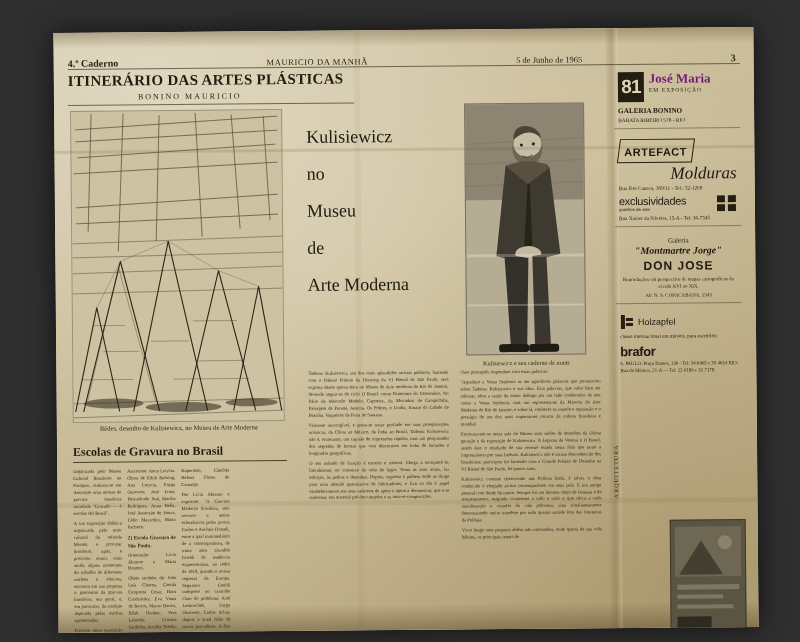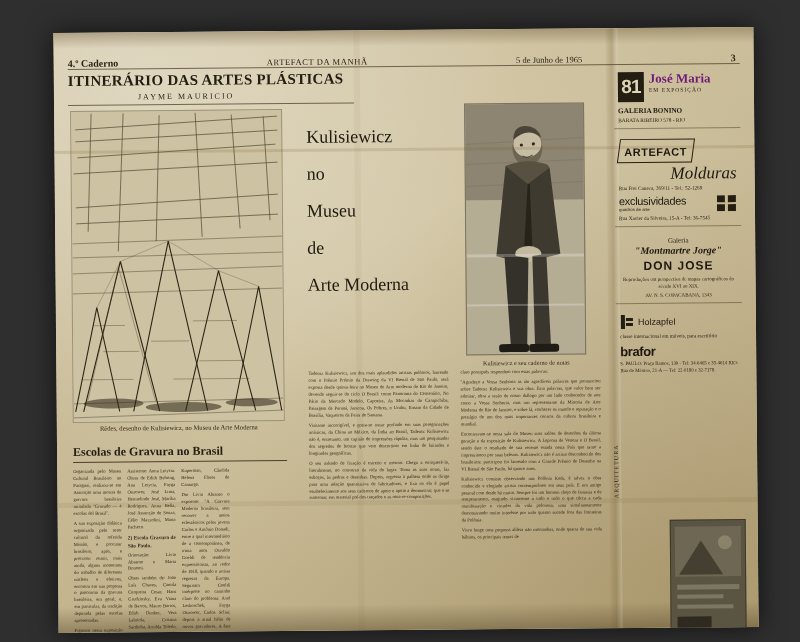--- a/index.html
+++ b/index.html
@@ -205,28 +205,28 @@
 <div class="page">
   <div class="sheet">
     <div class="sheet-inner">
 
       <div class="edge-top"></div>
       <div class="edge-bottom"></div>
       <div class="fold"></div>
 
       <div class="masthead">
         <span class="caderno">4.º Caderno</span>
-        <span class="jornal">ARTEFACT DA MANHÃ</span>
+        <span class="jornal">MAURICIO DA MANHÃ</span>
         <span class="data">5 de Junho de 1965</span>
         <span class="pagina">3</span>
       </div>
       <div class="rule" style="left:14px;top:36px;width:672px;"></div>
 
       <div class="section-title">ITINERÁRIO DAS ARTES PLÁSTICAS</div>
-      <div class="byline">JAYME MAURICIO</div>
+      <div class="byline">BONINO MAURICIO</div>
       <div class="rule" style="left:14px;top:72px;width:286px;"></div>
 
       <div class="artwork">
         <svg width="210" height="310" viewBox="0 0 210 310">
           <rect x="0" y="0" width="210" height="310" fill="#cdc3a2"></rect>
           <g stroke="#3a3222" stroke-width="0.7" fill="none" opacity="0.85">
             <path d="M4 18 L206 6"></path>
               <path d="M4 30 L206 20"></path>
             <path d="M6 46 L204 34"></path>
               <path d="M2 62 L206 52"></path>

